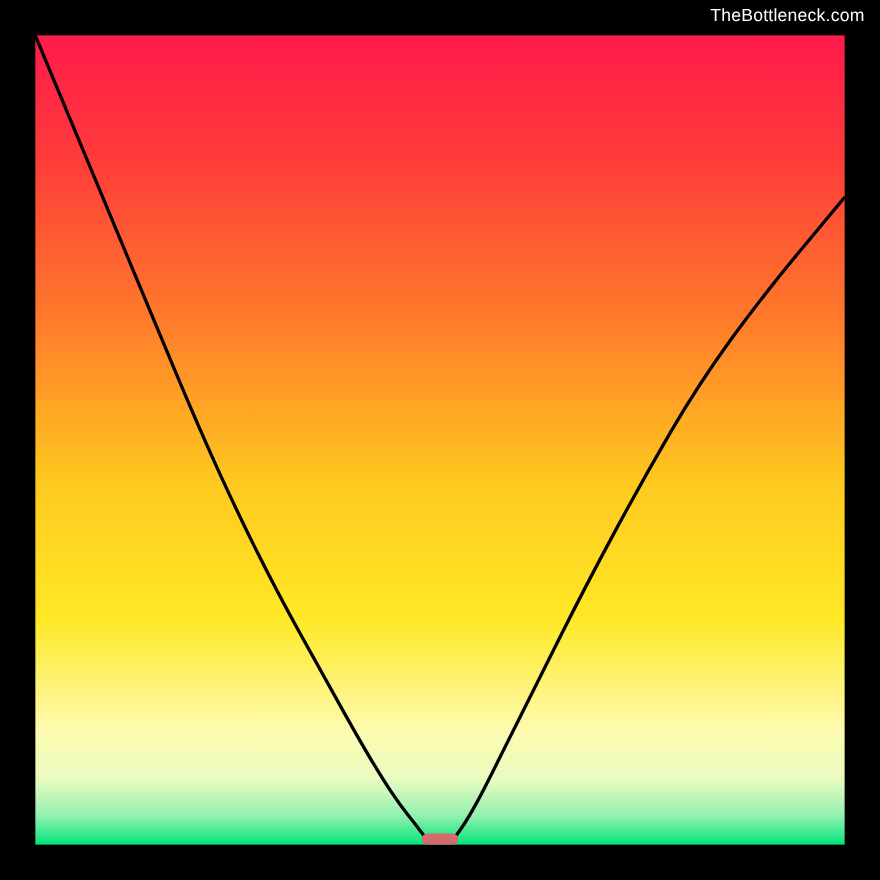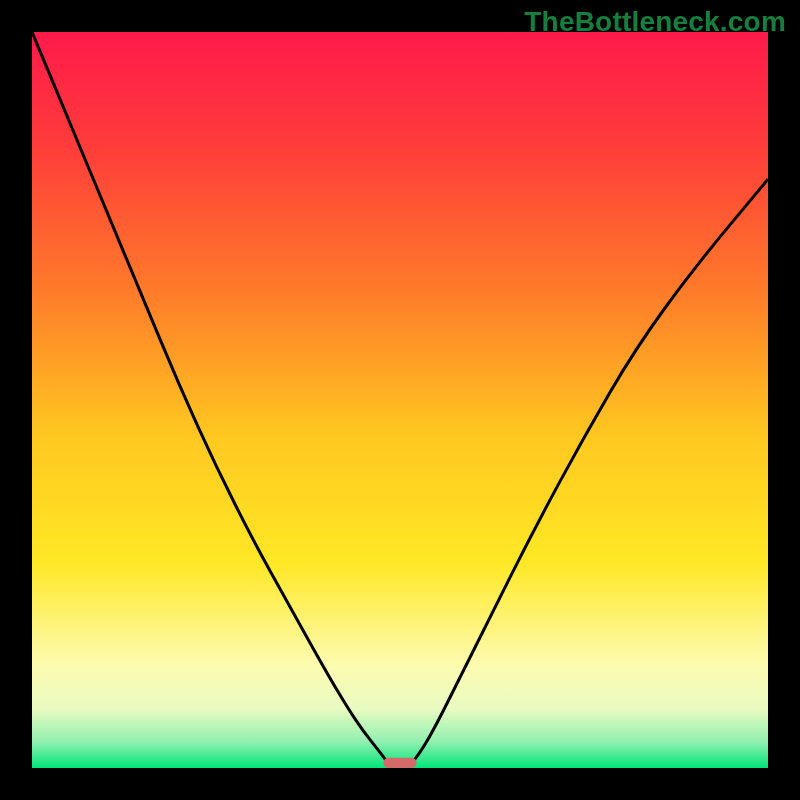--- a/index.html
+++ b/index.html
@@ -9,23 +9,23 @@
     height: 800px;
     background: #000;
     position: relative;
     overflow: hidden;
     font-family: Arial, sans-serif;
   }
   .watermark {
     position: absolute;
     top: 6px;
     right: 14px;
-    color: #15803d;
-    font-size: 28px;
-    font-weight: 700;
+    color: #ffffff;
+    font-size: 16px;
+    font-weight: 400;
     z-index: 10;
     letter-spacing: 0.2px;
   }
   .plot-area {
     position: absolute;
     left: 32px;
     top: 32px;
     width: 736px;
     height: 736px;
   }

